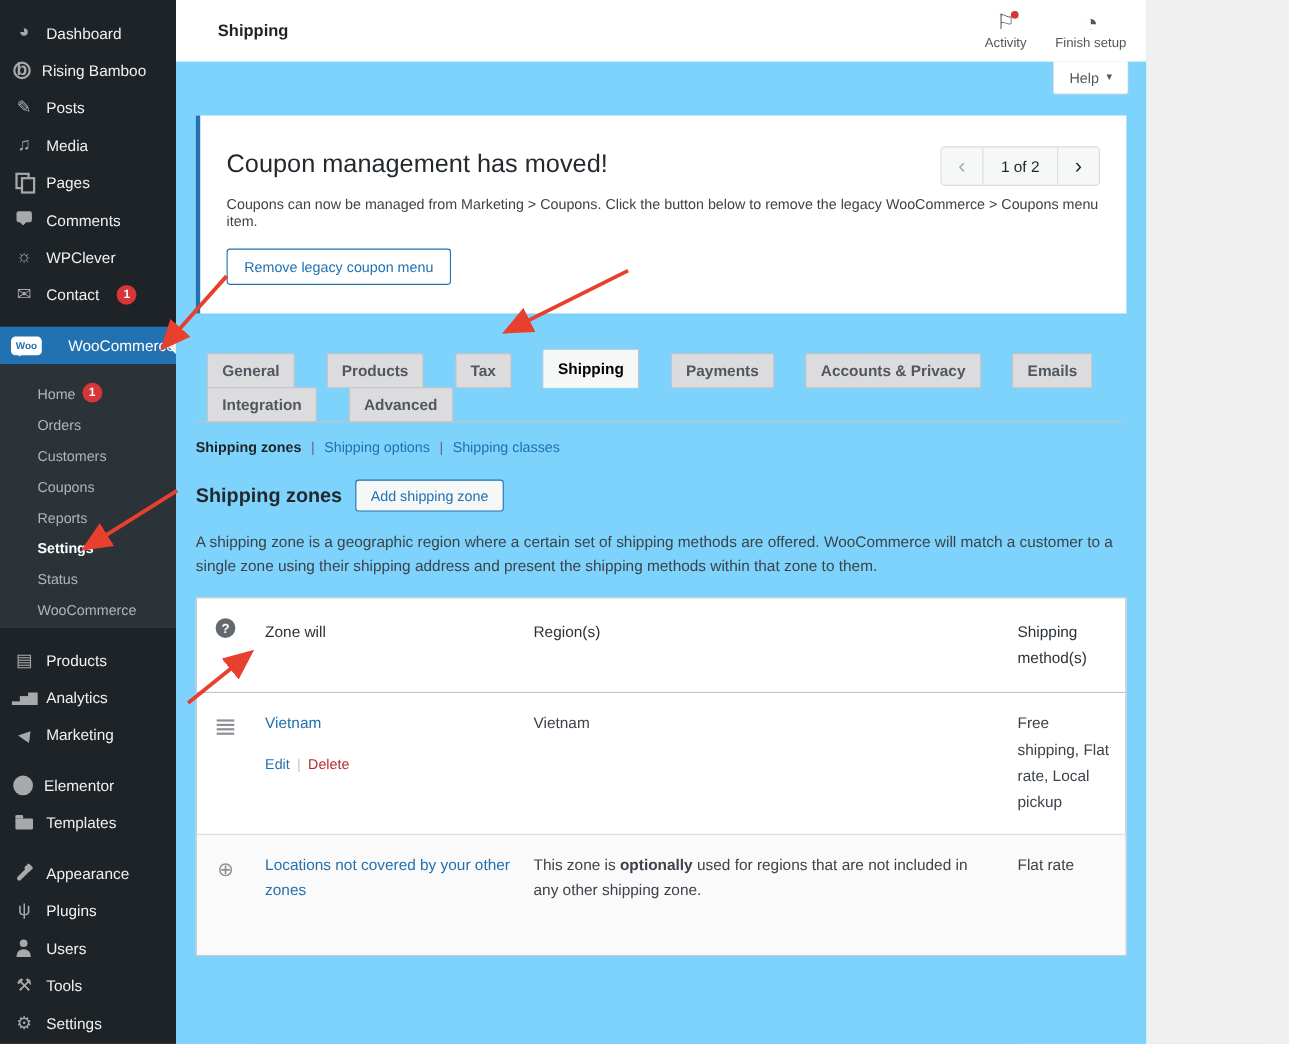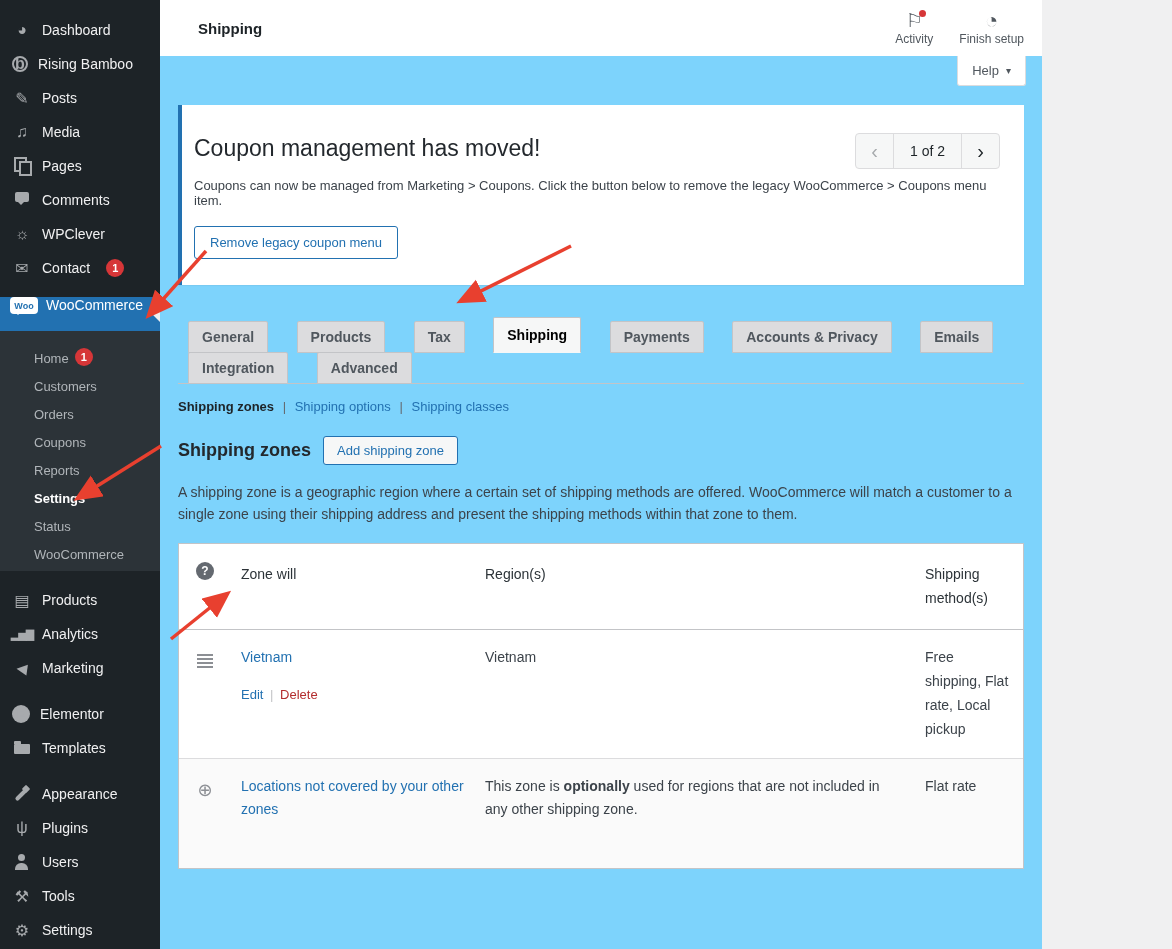--- a/index.html
+++ b/index.html
@@ -9,21 +9,21 @@
   .page { position:relative; width:1172px; height:949px; }
 
   
   .sidebar { position:absolute; left:0; top:0; width:160px; height:949px; background:#1d2327; color:#f0f0f1; padding-top:13px; z-index:2; }
   .menu-item { display:flex; align-items:center; gap:10px; height:34px; padding:0 8px 0 12px; font-size:14px; color:#f0f0f1; cursor:pointer; }
   .menu-item .icon { width:20px; height:20px; flex:none; display:inline-flex; align-items:center; justify-content:center; color:#a7aaad; font-size:16px; position:relative; }
   .menu-gap { height:12px; }
 
   .badge { display:inline-flex; align-items:center; justify-content:center; min-width:18px; height:18px; border-radius:9px; background:#d63638; color:#fff; font-size:11px; font-weight:bold; margin-left:6px; padding:0 4px; }
 
-  .woo-item { position:relative; display:flex; align-items:flex-start; gap:8px; height:34px; padding:0 8px 0 10px; background:#2271b1; color:#fff; font-size:14px; font-weight:400; cursor:pointer; }
+  .woo-item { position:relative; display:flex; align-items:center; gap:24px; height:34px; padding:0 8px 0 10px; background:#2271b1; color:#fff; font-size:14px; font-weight:400; cursor:pointer; }
   .woo-item::after { content:""; position:absolute; right:0; top:50%; transform:translateY(-50%); border:8px solid transparent; border-right-color:#f0f0f1; }
   .woo-logo { width:28px; height:17px; background:#fff; border-radius:4px; color:#2271b1; font-size:9px; font-weight:bold; display:flex; align-items:center; justify-content:center; position:relative; flex:none; }
   .woo-logo::after { content:""; position:absolute; left:5px; bottom:-4px; border:3px solid transparent; border-top-color:#fff; }
 
   .submenu { background:#2c3338; padding:7px 0 9px; }
   .submenu-item { display:flex; align-items:flex-end; height:28px; padding:0 8px 0 34px; font-size:13px; color:#b0b5b9; cursor:pointer; }
   .submenu-item.current { color:#fff; font-weight:bold; }
 
   
   .i-bamboo { border:2px solid #a7aaad; border-radius:50%; width:16px !important; height:16px !important; font-size:11px; font-weight:bold; }
@@ -50,21 +50,21 @@
   .top-action { display:flex; flex-direction:column; align-items:center; cursor:pointer; }
   .top-action .t-icon { font-size:19px; color:#50575e; line-height:20px; position:relative; }
   .i-flag::after { content:""; position:absolute; top:-1px; right:-3px; width:7px; height:7px; background:#d63638; border-radius:50%; }
   .i-timer { font-size:22px !important; }
   .top-action .t-label { font-size:12px; color:#50575e; margin-top:1px; }
 
   .help-tab { position:absolute; top:56px; right:16px; background:#fff; border:1px solid #dcdcde; border-top:none; border-radius:0 0 3px 3px; padding:7px 14px; font-size:13px; color:#50575e; display:flex; align-items:center; gap:7px; cursor:pointer; }
   .help-caret { font-size:10px; color:#50575e; }
 
   
-  .notice { position:relative; margin:49px 18px 16px; background:#fff; border-left:4px solid #2271b1; padding:30px 12px 26px; box-shadow:0 1px 1px rgba(0,0,0,.04); }
+  .notice { position:relative; margin:49px 18px 16px; background:#fff; border-left:4px solid #2271b1; padding:30px 24px 26px; box-shadow:0 1px 1px rgba(0,0,0,.04); }
   .notice-title { font-size:23px; font-weight:400; color:#23282d; margin-bottom:16px; }
   .notice-body { font-size:13px; color:#3c434a; margin-bottom:18px; }
   .notice-btn { display:inline-block; padding:8px 15px; font-size:13px; color:#2271b1; background:#fff; border:1px solid #2271b1; border-radius:3px; cursor:pointer; }
   .pager { position:absolute; top:28px; right:24px; display:flex; align-items:stretch; border:1px solid #dcdcde; border-radius:4px; background:#f6f7f7; overflow:hidden; height:36px; }
   .pager-prev, .pager-next { width:38px; display:flex; align-items:center; justify-content:center; font-size:20px; cursor:pointer; }
   .pager-prev { color:#a7aaad; border-right:1px solid #dcdcde; }
   .pager-next { color:#1d2327; border-left:1px solid #dcdcde; }
   .pager-label { display:flex; align-items:center; padding:0 16px; font-size:14px; color:#1d2327; }
 
   
@@ -151,24 +151,24 @@
       <span class="woo-logo">Woo</span>
       <span>WooCommerce</span>
     </div>
 
     <div class="submenu">
       <div class="submenu-item">
         <span>Home</span>
         <span class="badge">1</span>
       </div>
       <div class="submenu-item">
+          <span>Orders</span>
+        </div>
+      <div class="submenu-item">
           <span>Customers</span>
-        </div>
-      <div class="submenu-item">
-          <span>Orders</span>
         </div>
       <div class="submenu-item">
           <span>Coupons</span>
         </div>
       <div class="submenu-item">
           <span>Reports</span>
         </div>
       <div class="submenu-item current">
           <span>Settings</span>
         </div>

